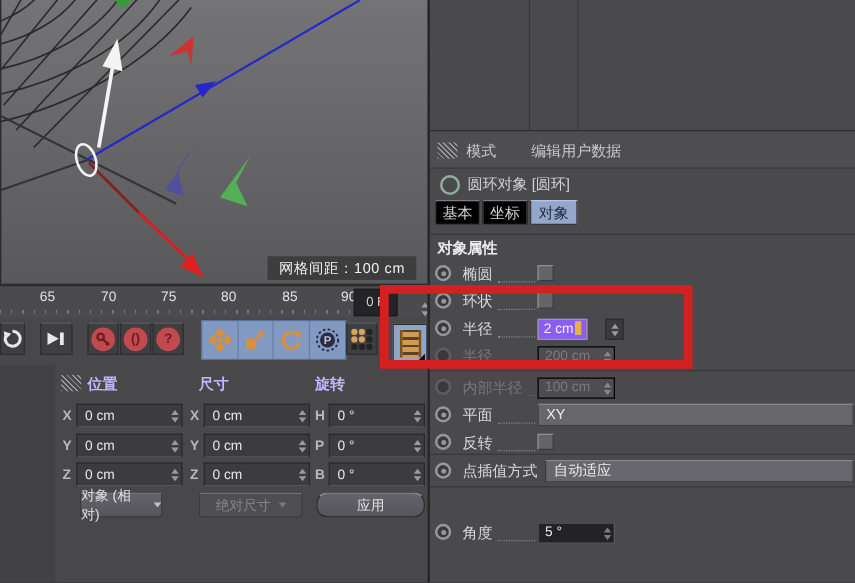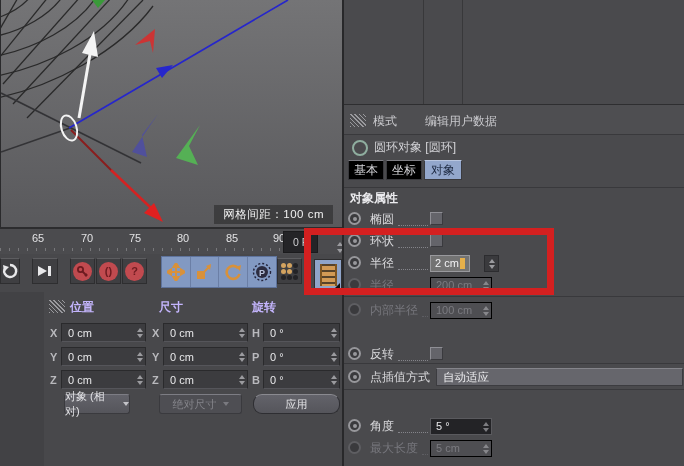--- a/index.html
+++ b/index.html
@@ -105,21 +105,21 @@
   .leader{flex:1;min-width:0;height:12px;border-bottom:1px dotted #84848a;margin:0 4px;}
   .prop-row.disabled .leader{border-bottom-color:#5e5e63;}
   .checkbox{position:absolute;left:82px;top:3px;width:13px;height:13px;background:#64646a;
     border:1px solid #3a3a3e;border-top-color:#8f8f95;border-left-color:#8f8f95;
     box-sizing:border-box;}
   .pfield{position:absolute;left:82px;top:2px;width:62px;height:17px;background:#4e4e52;
     border:1px solid #000000;color:#7b7b80;font-size:11px;line-height:15px;
     padding-left:5px;box-sizing:border-box;}
   .pfield.on{background:#232326;color:#e9e9eb;border-color:#5a5a5e;}
   .pfield .tri-up,.pfield .tri-down{opacity:.75;}
-  .edit-field{position:absolute;left:82px;top:2px;width:40px;height:17px;background:#737373;
+  .edit-field{position:absolute;left:82px;top:2px;width:40px;height:17px;background:#8b5cf6;
     border:1px solid #99999d;color:#f2f2f4;font-size:11px;line-height:15px;
     padding-left:4px;box-sizing:border-box;}
   .cursor{display:inline-block;width:5px;height:11px;background:#e6b04a;
     vertical-align:-2px;margin-left:1px;}
   .edit-stepper{position:absolute;left:136px;top:2px;width:15px;height:17px;background:#3a3a3d;
     border:1px solid #2c2c2f;display:flex;flex-direction:column;align-items:center;
     justify-content:center;gap:2px;box-sizing:border-box;}
   .dropdown{position:absolute;left:82px;top:1px;width:253px;height:18px;background:#66666c;
     border:1px solid #3c3c40;border-top-color:#85858b;color:#ebebee;font-size:11.5px;
     line-height:16px;padding-left:6px;box-sizing:border-box;}
@@ -428,20 +428,29 @@
             <span class="leader"></span>
         </span>
       <span class="pfield">
         <span>100 cm</span>
         <span class="stepper">
             <i class="tri-up"></i>
             <i class="tri-down"></i>
           </span></span>
     </div>
 
+    <div class="prop-row" style="top:322px">
+      <span class="dot-ico"></span>
+      <span class="lab-zone">
+          <span class="plabel">平面</span>
+            <span class="leader"></span>
+        </span>
+      <span class="dropdown">
+        <span>XY</span></span>
+    </div>
 
     <div class="prop-row" style="top:344px">
       <span class="dot-ico"></span>
       <span class="lab-zone">
           <span class="plabel">反转</span>
             <span class="leader"></span>
         </span>
       <span class="checkbox"></span>
     </div>
 
@@ -465,30 +474,17 @@
             <span class="leader"></span>
         </span>
       <span class="pfield on">
         <span>5 °</span>
         <span class="stepper">
             <i class="tri-up"></i>
             <i class="tri-down"></i>
           </span></span>
     </div>
 
-    <div class="prop-row disabled" style="top:438px">
-      <span class="dot-ico"></span>
-      <span class="lab-zone">
-          <span class="plabel">最大长度</span>
-            <span class="leader"></span>
-        </span>
-      <span class="pfield">
-        <span>5 cm</span>
-        <span class="stepper">
-            <i class="tri-up"></i>
-            <i class="tri-down"></i>
-          </span></span>
-    </div>
   </div>
 
   <div id="red-rect" class="abs"></div>
 
 </div>
 
 </body></html>

